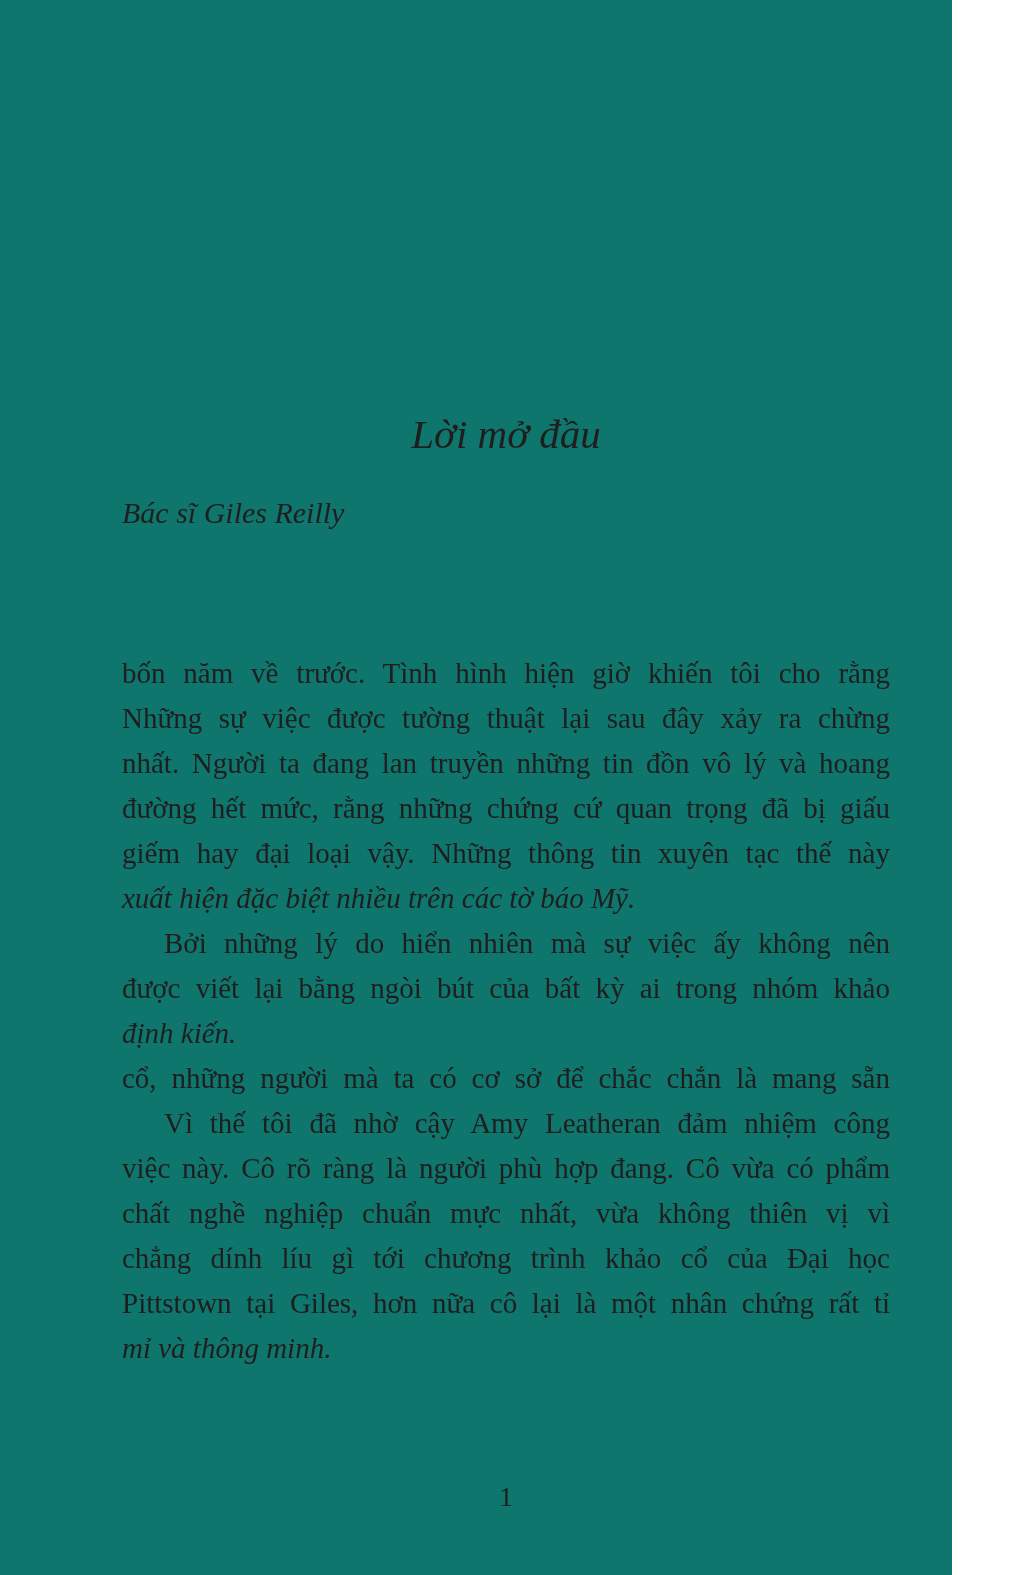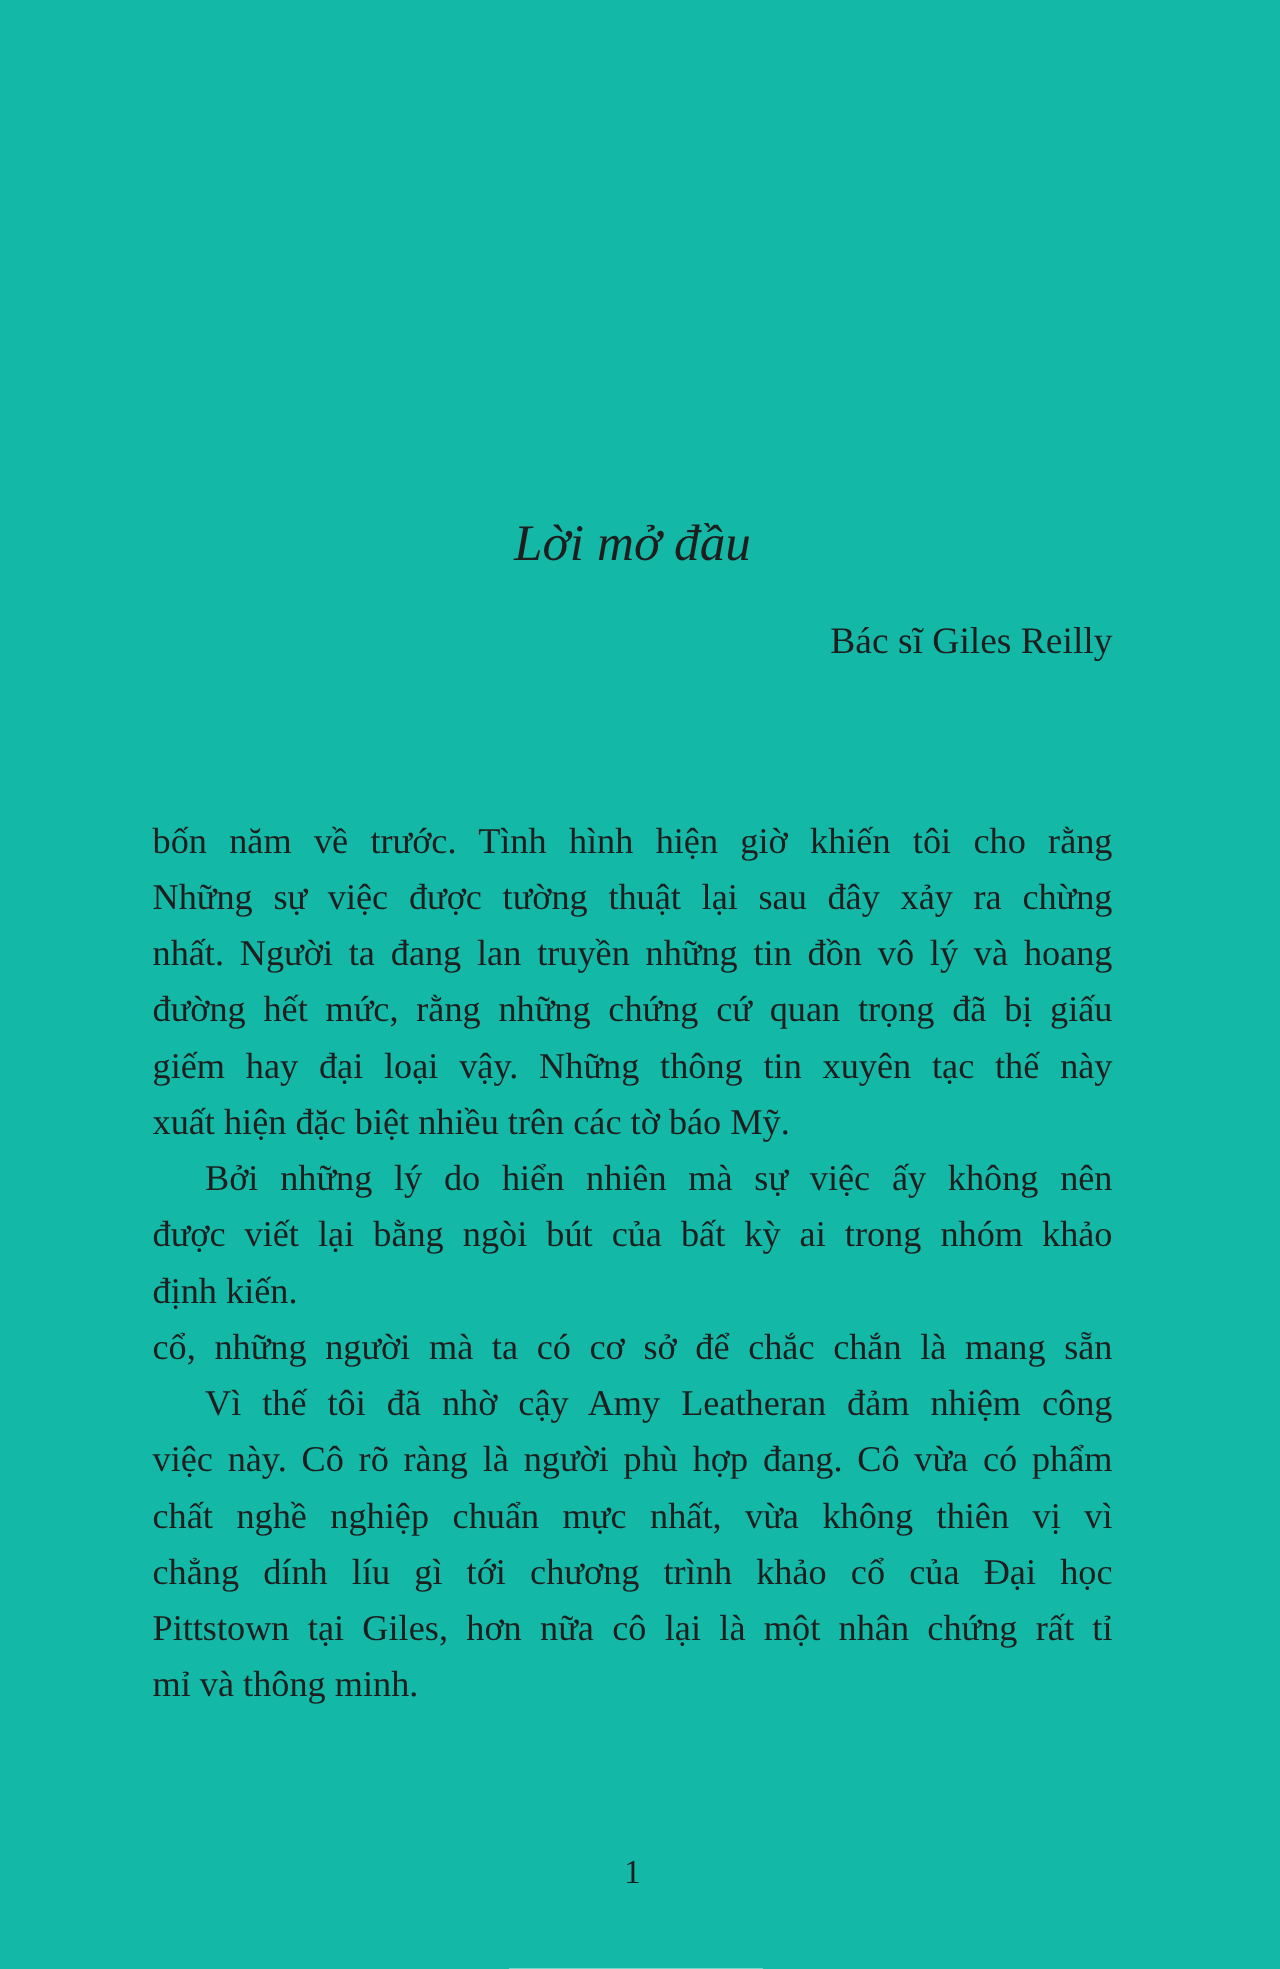--- a/index.html
+++ b/index.html
@@ -2,23 +2,23 @@
 <html><head>
 <meta charset="utf-8">
 <style>
   html, body {
     margin: 0;
     padding: 0;
     background: #ffffff;
   }
   .page {
     position: relative;
-    width: 1024px;
+    width: 952px;
     height: 1575px;
-    background: #14b8a6;
+    background: #0f766e;
     color: #1e1e1e;
     font-family: "Liberation Serif", "DejaVu Serif", serif;
     overflow: hidden;
   }
   .chapter-title {
     position: absolute;
     top: 408px;
     left: 122px;
     width: 768px;
     text-align: center;
@@ -26,39 +26,41 @@
     font-size: 41px;
     line-height: 52px;
     font-weight: 400;
     white-space: nowrap;
   }
   .chapter-author {
     position: absolute;
     top: 492px;
     left: 122px;
     width: 768px;
-    text-align: right;
+    text-align: left;
+    font-style: italic;
     font-size: 30px;
     line-height: 42px;
     white-space: nowrap;
   }
   .body-text {
     position: absolute;
     top: 651px;
     left: 122px;
     width: 768px;
     font-size: 29px;
     line-height: 45px;
   }
   .line {
     text-align: justify;
     text-align-last: justify;
   }
   .line.end {
     text-align-last: left;
+    font-style: italic;
   }
   .line.indent {
     text-indent: 42px;
   }
   .page-number {
     position: absolute;
     top: 1479px;
     left: 122px;
     width: 768px;
     text-align: center;

